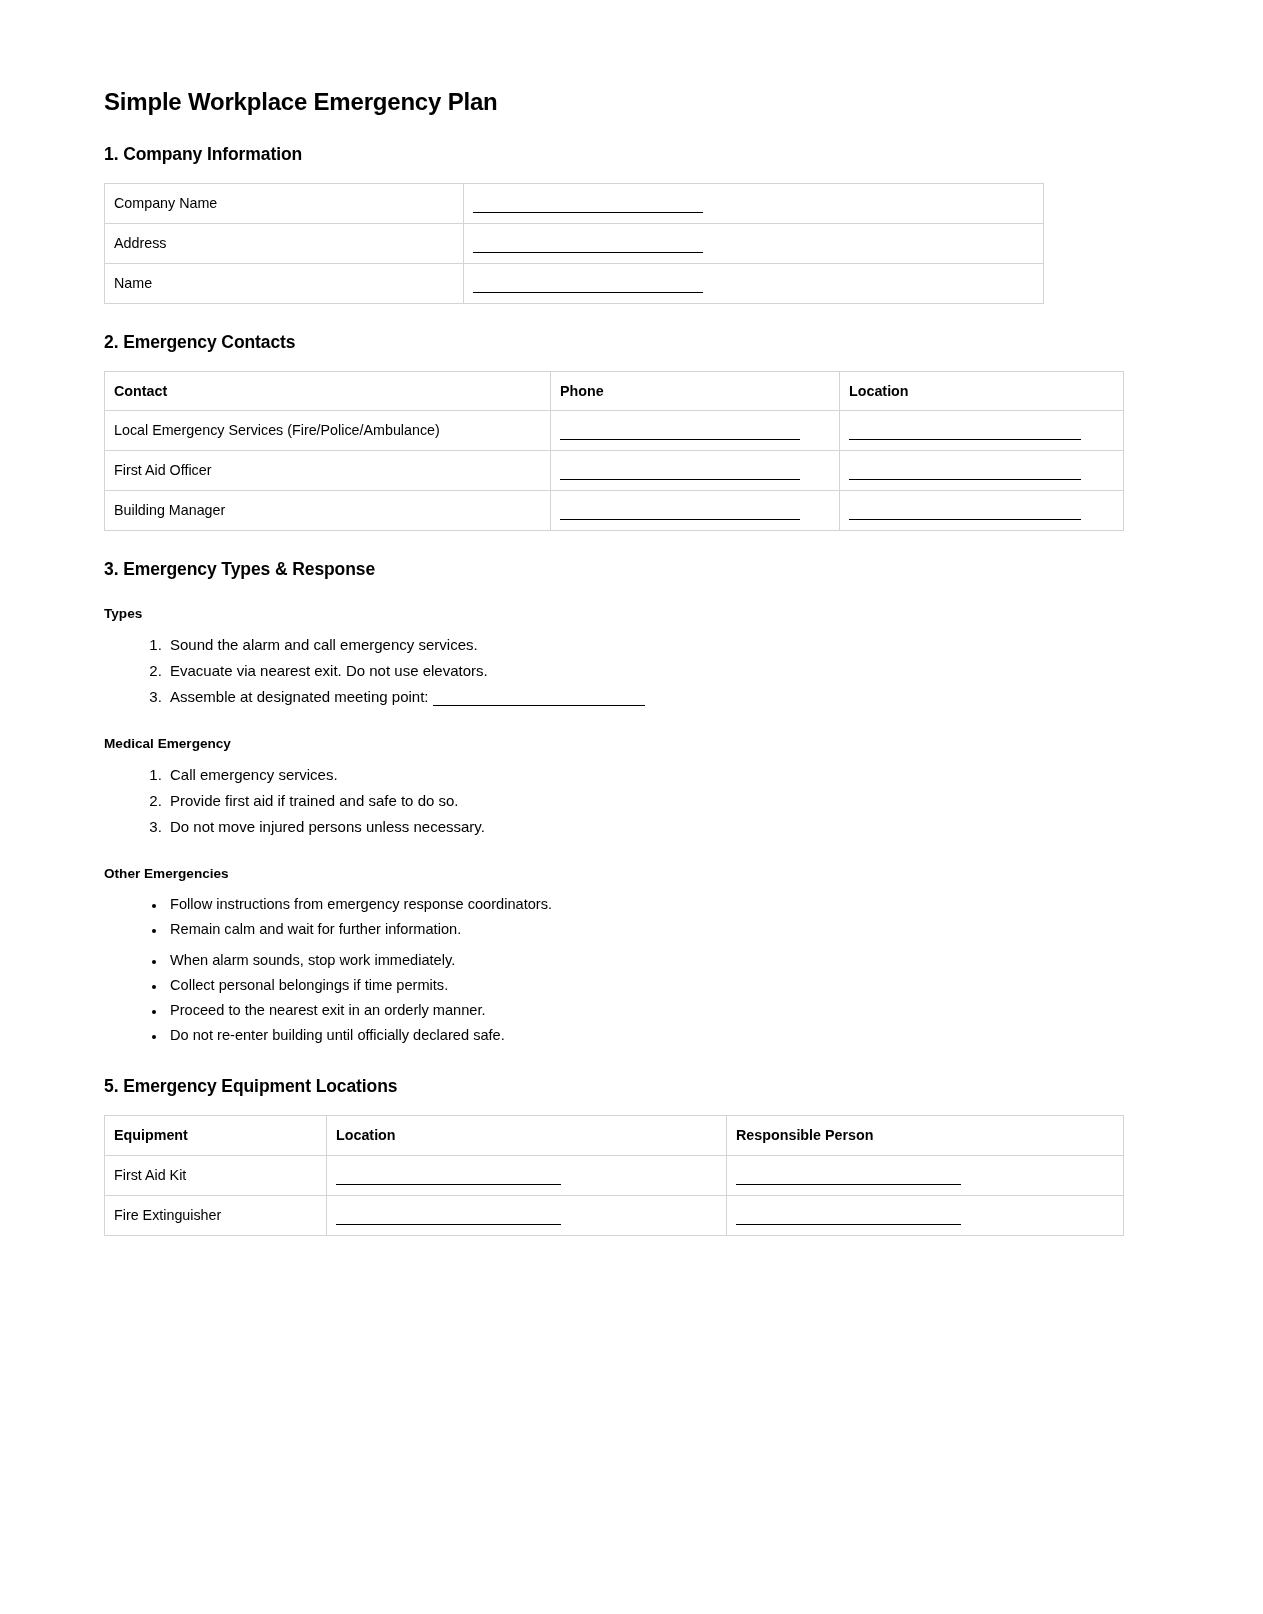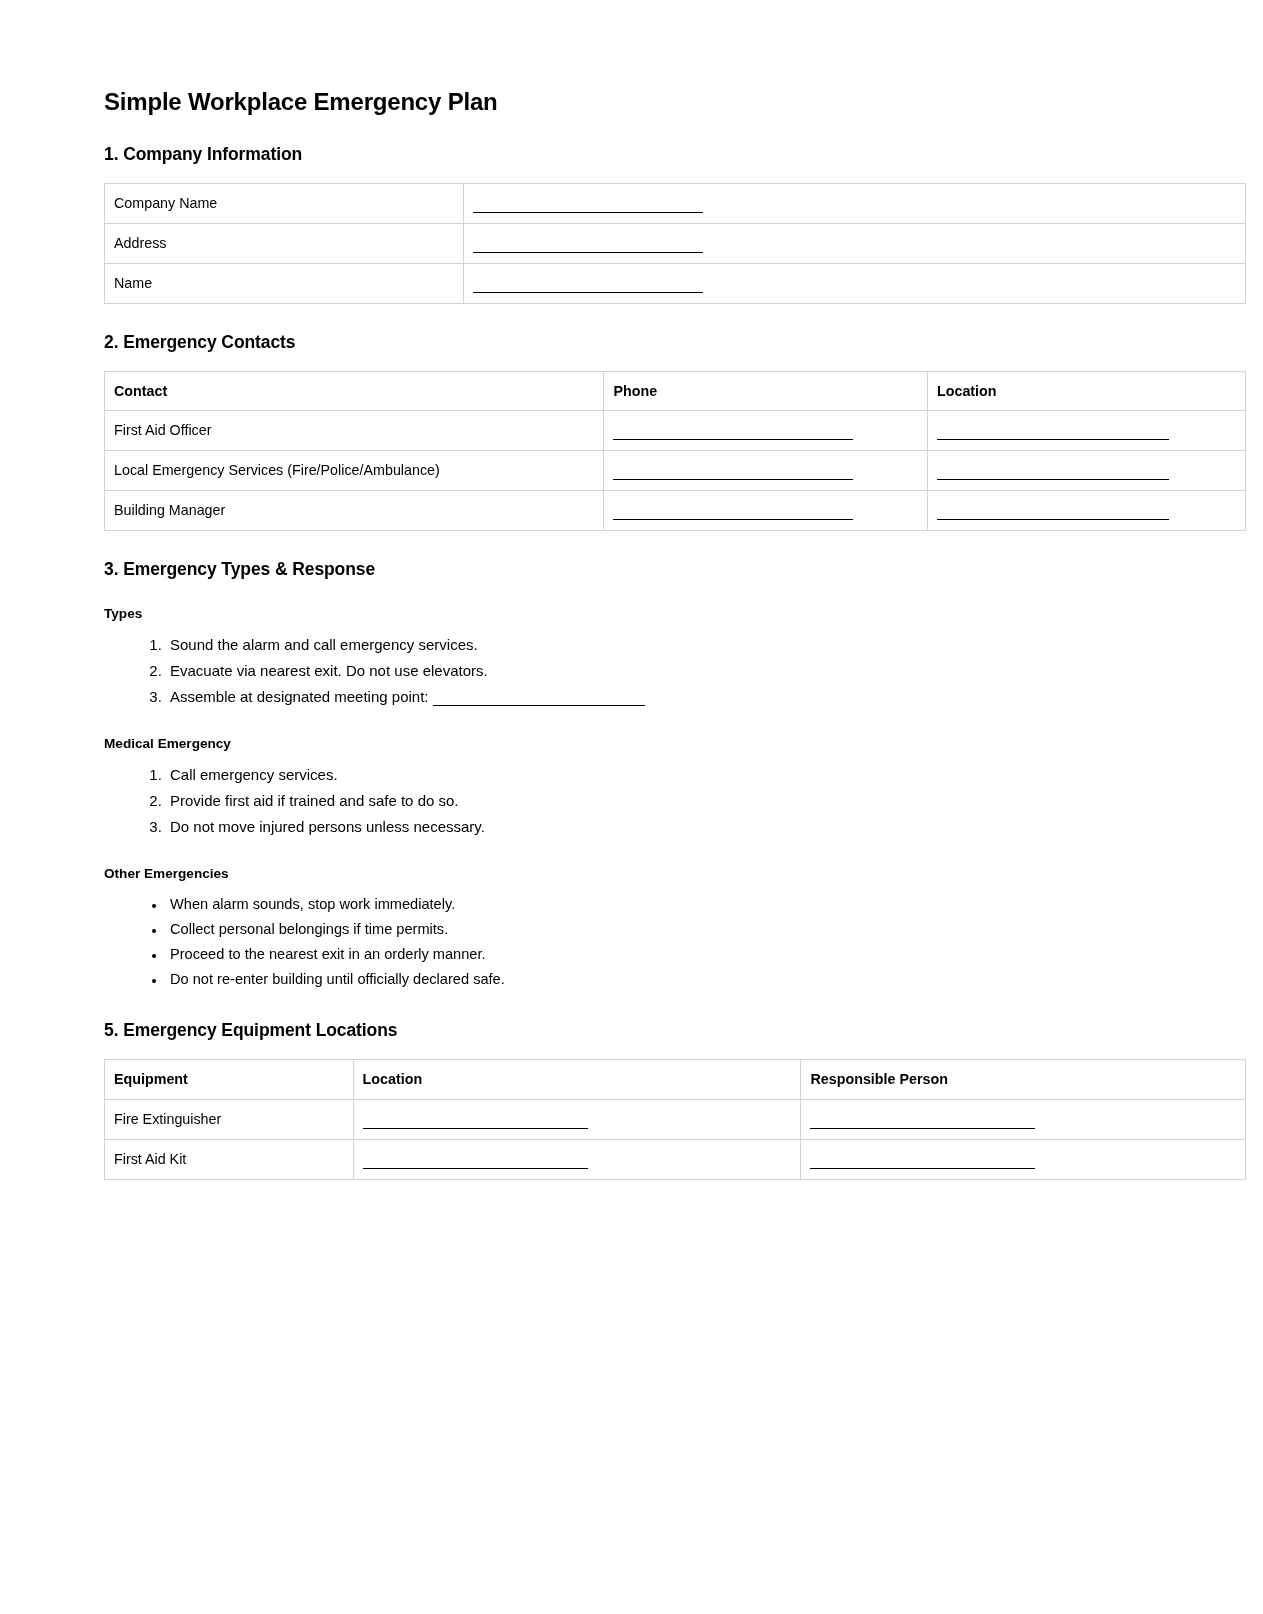--- a/index.html
+++ b/index.html
@@ -39,21 +39,21 @@
     letter-spacing: -0.1px;
   }
   h3.sub-heading {
     font-size: 13.6px;
     font-weight: bold;
     margin: 26px 0 10px 0;
     line-height: 1.2;
   }
   table.form-table {
     border-collapse: collapse;
-    width: 1142px;
+    width: 940px;
     table-layout: fixed;
   }
   table.form-table td,
   table.form-table th {
     border: 1px solid #d4d4d4;
     padding: 10px 9px 10px 9px;
     font-size: 14.3px;
     text-align: left;
     vertical-align: middle;
     line-height: 1.3;
@@ -150,26 +150,26 @@
         </colgroup>
       <thead>
         <tr>
           <th>Contact</th>
           <th>Phone</th>
           <th>Location</th>
         </tr>
       </thead>
       <tbody>
         <tr>
-          <td>First Aid Officer</td>
+          <td>Local Emergency Services (Fire/Police/Ambulance)</td>
           <td><span class="fill-line fill-w-240"></span></td>
           <td><span class="fill-line fill-w-232"></span></td>
         </tr>
         <tr>
-          <td>Local Emergency Services (Fire/Police/Ambulance)</td>
+          <td>First Aid Officer</td>
           <td><span class="fill-line fill-w-240"></span></td>
           <td><span class="fill-line fill-w-232"></span></td>
         </tr>
         <tr>
           <td>Building Manager</td>
           <td><span class="fill-line fill-w-240"></span></td>
           <td><span class="fill-line fill-w-232"></span></td>
         </tr>
       </tbody>
     </table>
@@ -186,20 +186,24 @@
     </ol>
 
     <h3 class="sub-heading">Medical Emergency</h3>
     <ol class="proc-list">
       <li>Call emergency services.</li>
       <li>Provide first aid if trained and safe to do so.</li>
       <li>Do not move injured persons unless necessary.</li>
     </ol>
 
     <h3 class="sub-heading">Other Emergencies</h3>
+    <ul class="bullet-list">
+      <li>Follow instructions from emergency response coordinators.</li>
+      <li>Remain calm and wait for further information.</li>
+    </ul>
   </div>
 
   <div class="sec-block">
     <ul class="bullet-list">
       <li>When alarm sounds, stop work immediately.</li>
       <li>Collect personal belongings if time permits.</li>
       <li>Proceed to the nearest exit in an orderly manner.</li>
       <li>Do not re-enter building until officially declared safe.</li>
     </ul>
   </div>
@@ -214,26 +218,26 @@
         </colgroup>
       <thead>
         <tr>
           <th>Equipment</th>
           <th>Location</th>
           <th>Responsible Person</th>
         </tr>
       </thead>
       <tbody>
         <tr>
+          <td>First Aid Kit</td>
+          <td><span class="fill-line fill-w-225"></span></td>
+          <td><span class="fill-line fill-w-225"></span></td>
+        </tr>
+        <tr>
           <td>Fire Extinguisher</td>
-          <td><span class="fill-line fill-w-225"></span></td>
-          <td><span class="fill-line fill-w-225"></span></td>
-        </tr>
-        <tr>
-          <td>First Aid Kit</td>
           <td><span class="fill-line fill-w-225"></span></td>
           <td><span class="fill-line fill-w-225"></span></td>
         </tr>
       </tbody>
     </table>
   </div>
 
 </div>
 
 </body></html>

